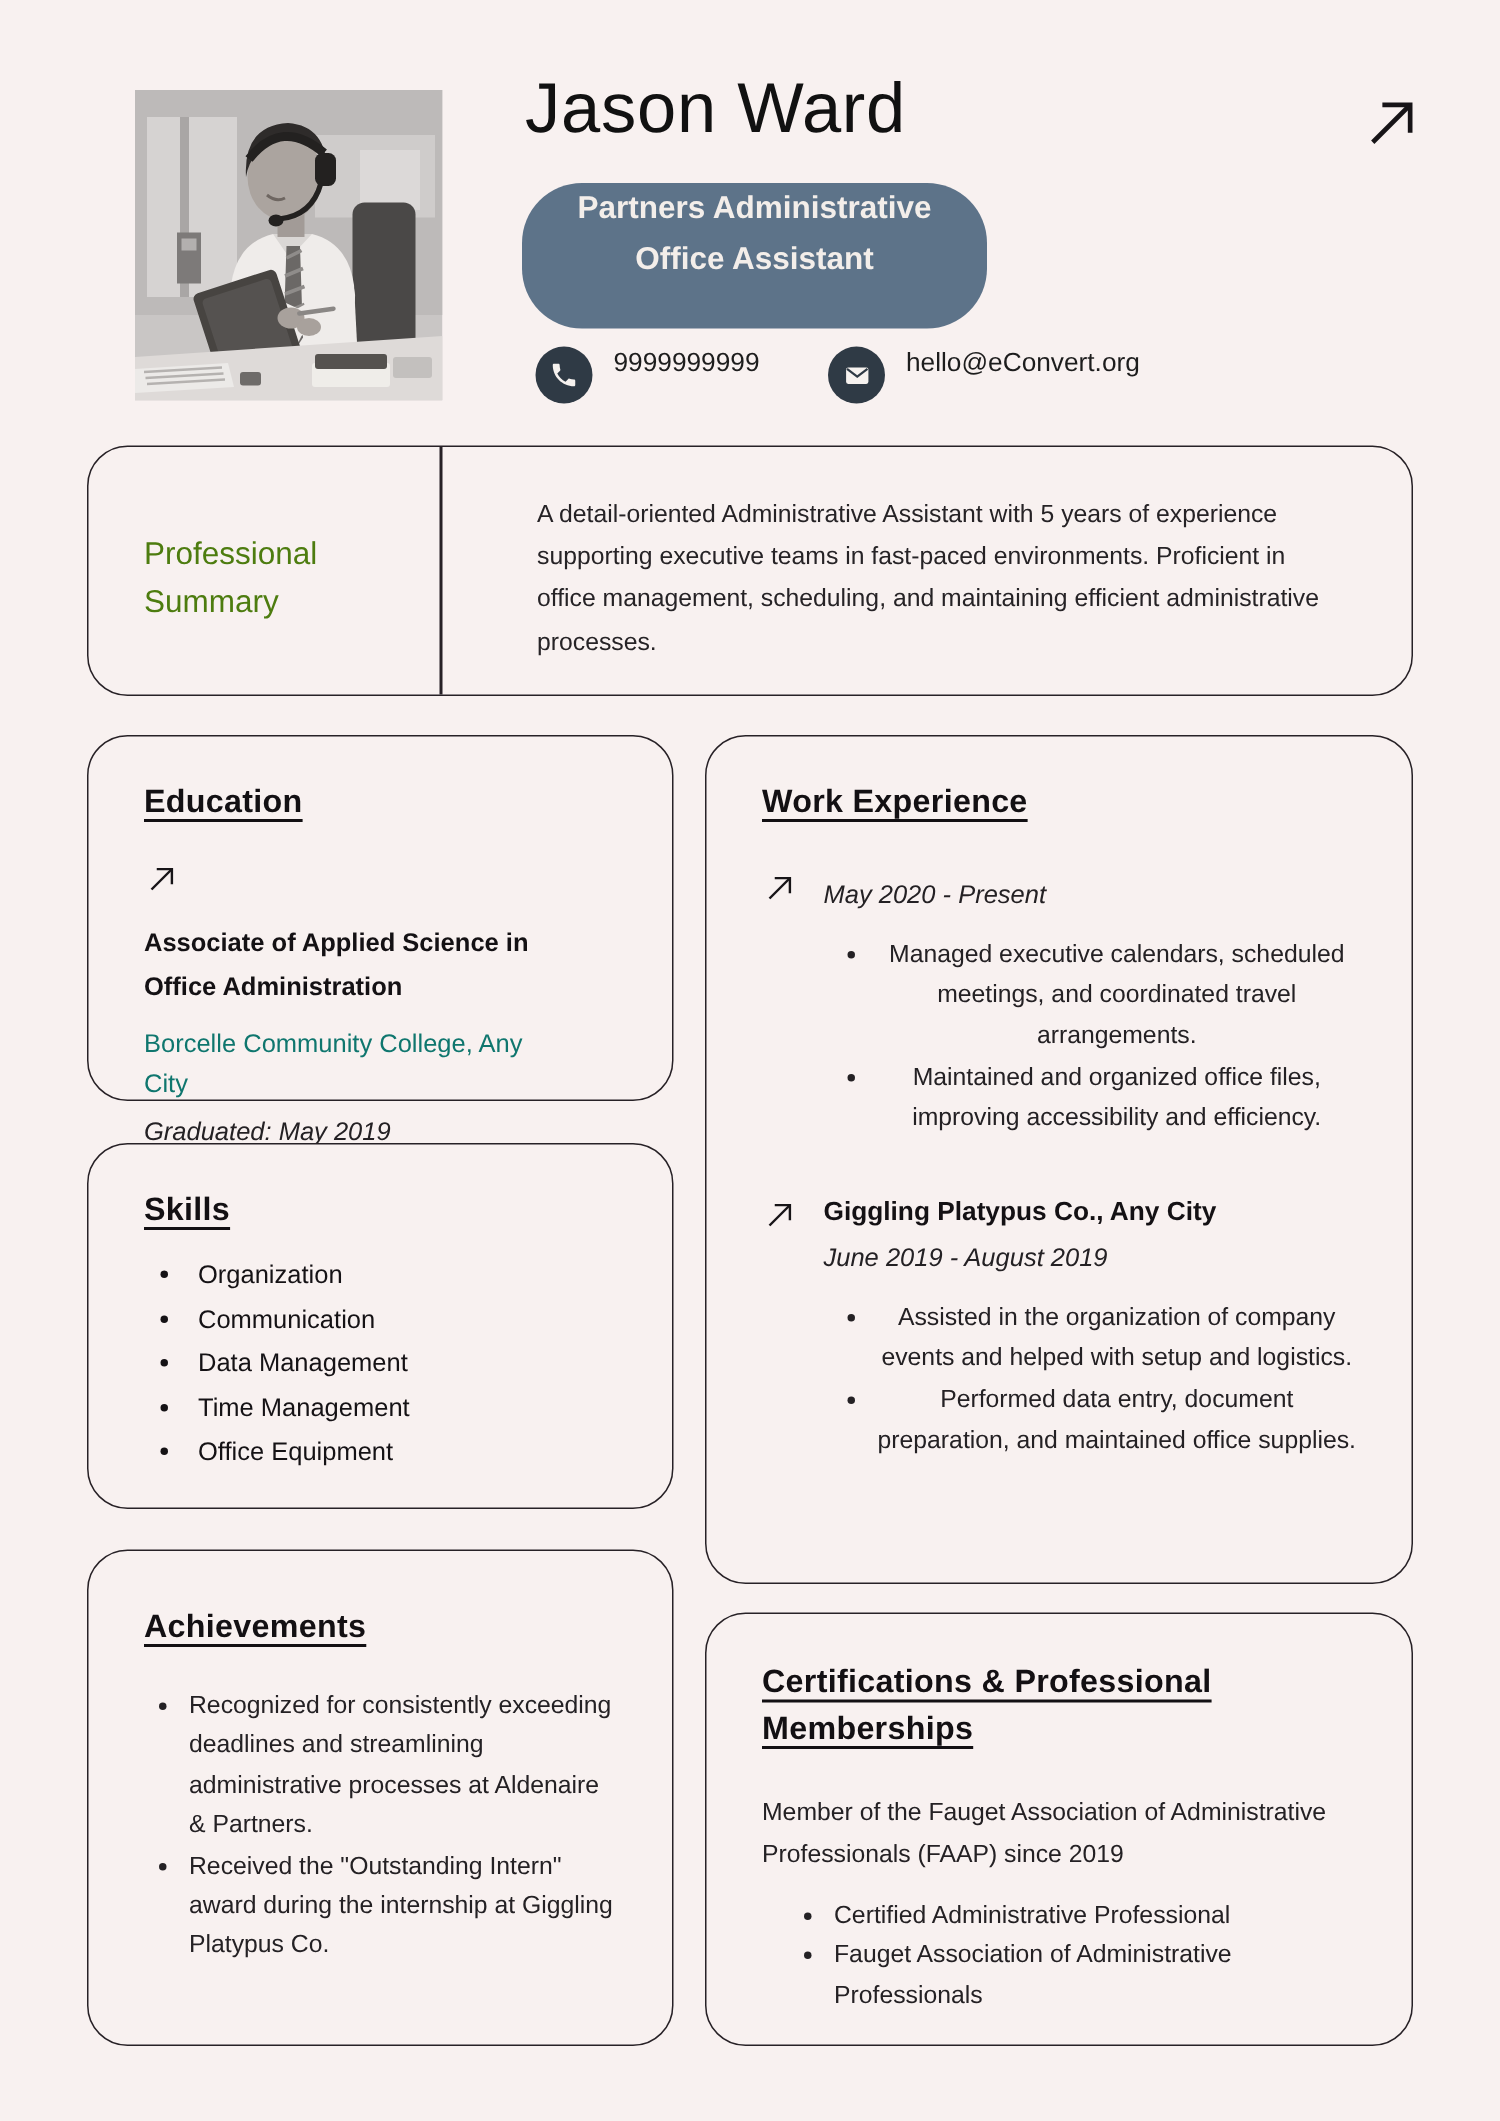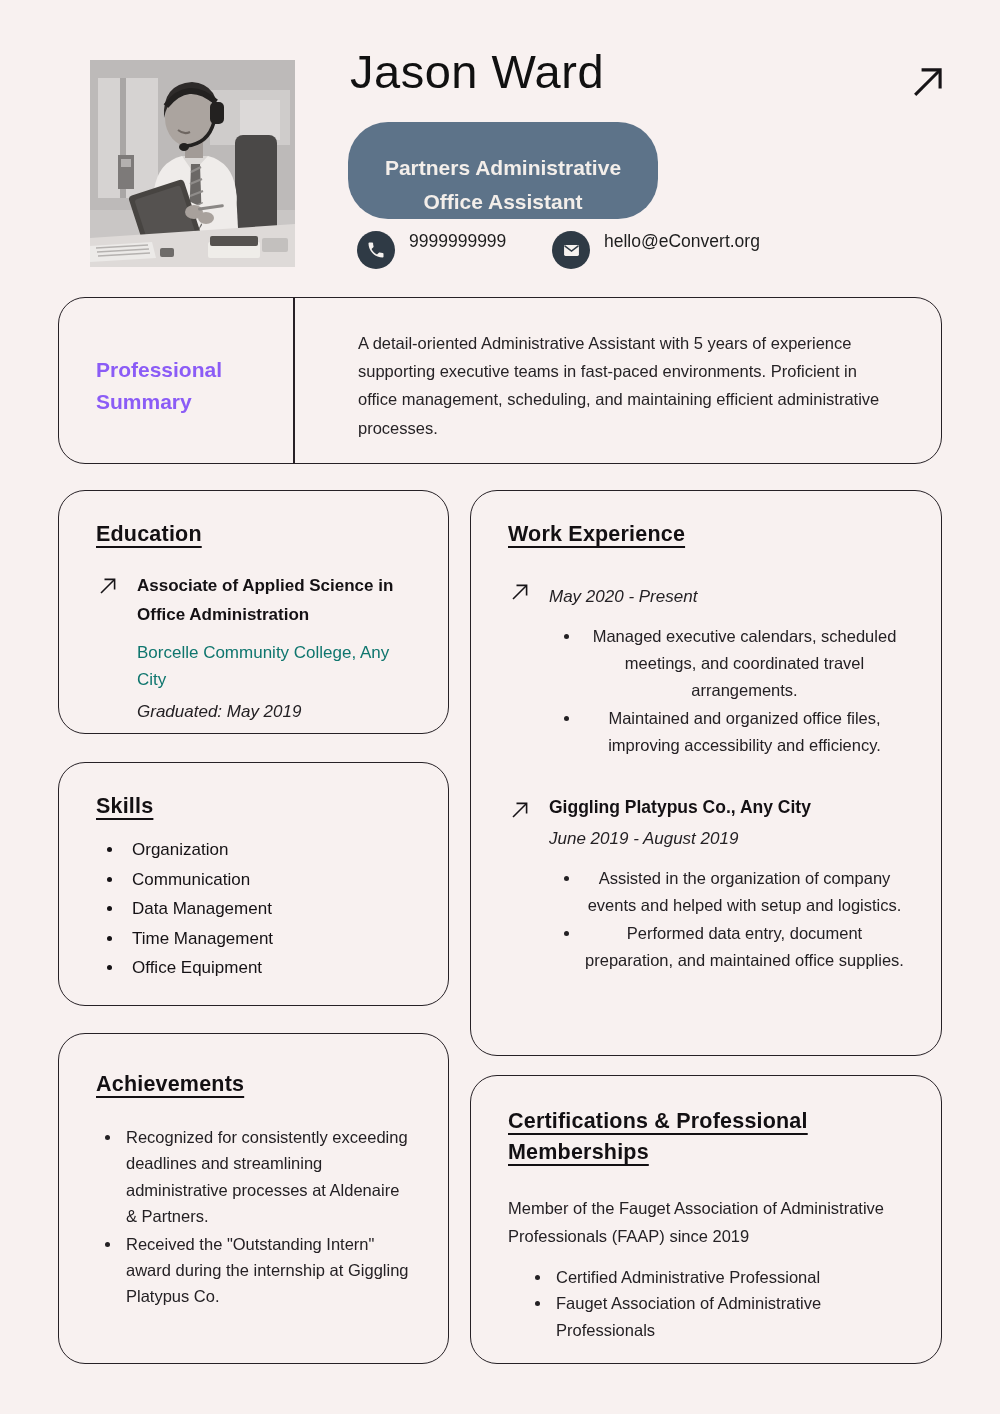--- a/index.html
+++ b/index.html
@@ -16,21 +16,21 @@
   
   .photo-wrap { position:absolute; left:90px; top:60px; width:205px; height:207px; }
   .photo-wrap svg { display:block; width:100%; height:100%; }
   .name {
     position:absolute; left:350px; top:44px;
     font-size:47px; font-weight:500; letter-spacing:0.5px; color:#111;
   }
   .badge {
     position:absolute; left:348px; top:122px; width:310px; height:97px;
     background:#5d7389; border-radius:40px;
-    display:flex; align-items:flex-end; justify-content:center; text-align:center;
+    display:flex; align-items:flex-start; justify-content:center; text-align:center;
     color:#f3eeea; font-size:21px; font-weight:700; line-height:1.62;
   }
   .contact-row { position:absolute; left:357px; top:231px; display:flex; align-items:flex-start; gap:14px; }
   .contact-row.email { left:552px; }
   .icon-circle {
     width:38px; height:38px; border-radius:50%;
     background:#2f3a45; display:flex; align-items:center; justify-content:center;
     flex:0 0 auto;
   }
   .contact-label { font-size:17.5px; color:#1d1d1d; }
@@ -48,35 +48,35 @@
   .box-skills { left:58px; top:762px; width:391px; height:244px; }
   .box-achievements { left:58px; top:1033px; width:391px; height:331px; }
   .box-work { left:470px; top:490px; width:472px; height:566px; }
   .box-certs { left:470px; top:1075px; width:472px; height:289px; }
 
   .summary-divider {
     position:absolute; left:234px; top:0; bottom:0; width:1.6px; background:#272126;
   }
   .summary-label {
     position:absolute; left:37px; top:56px; width:170px;
-    font-size:21px; font-weight:700; line-height:1.5; color:#8b5cf6;
+    font-size:21px; font-weight:400; line-height:1.5; color:#4d7c0f;
   }
   .summary-body {
     position:absolute; left:299px; top:31px; width:535px;
     font-size:16.5px; line-height:1.71; color:#262326;
   }
 
   .box-inner { padding:31px 37px 0 37px; }
   .sec-h {
     display:inline-block;
     font-size:21.5px; font-weight:700; color:#131013;
     text-decoration:underline; text-decoration-thickness:2px; text-underline-offset:5px;
     margin-bottom:17px; letter-spacing:0.2px;
   }
-  .entry { display:flex; gap:17px; margin-top:8px; }
+  .entry { display:flex; gap:17px; margin-top:8px;flex-direction:column; }
   .arrow-sm { flex:0 0 auto; width:24px; height:24px; margin-top:2px; }
   .entry-main { font-size:17px; }
   .entry-title { font-weight:700; line-height:1.7; color:#141114; width:275px; }
   .entry-sub { margin-top:9px; line-height:1.6; color:#0f766e; width:260px; }
   .entry-dates { margin-top:9px; font-style:italic; color:#242124; }
 
   ul.plain-list { list-style:disc; margin:4px 0 0 28px; }
   ul.skills-list li {
     font-size:17px; font-weight:400; color:#151215;
     margin-bottom:9.5px; padding-left:8px;

